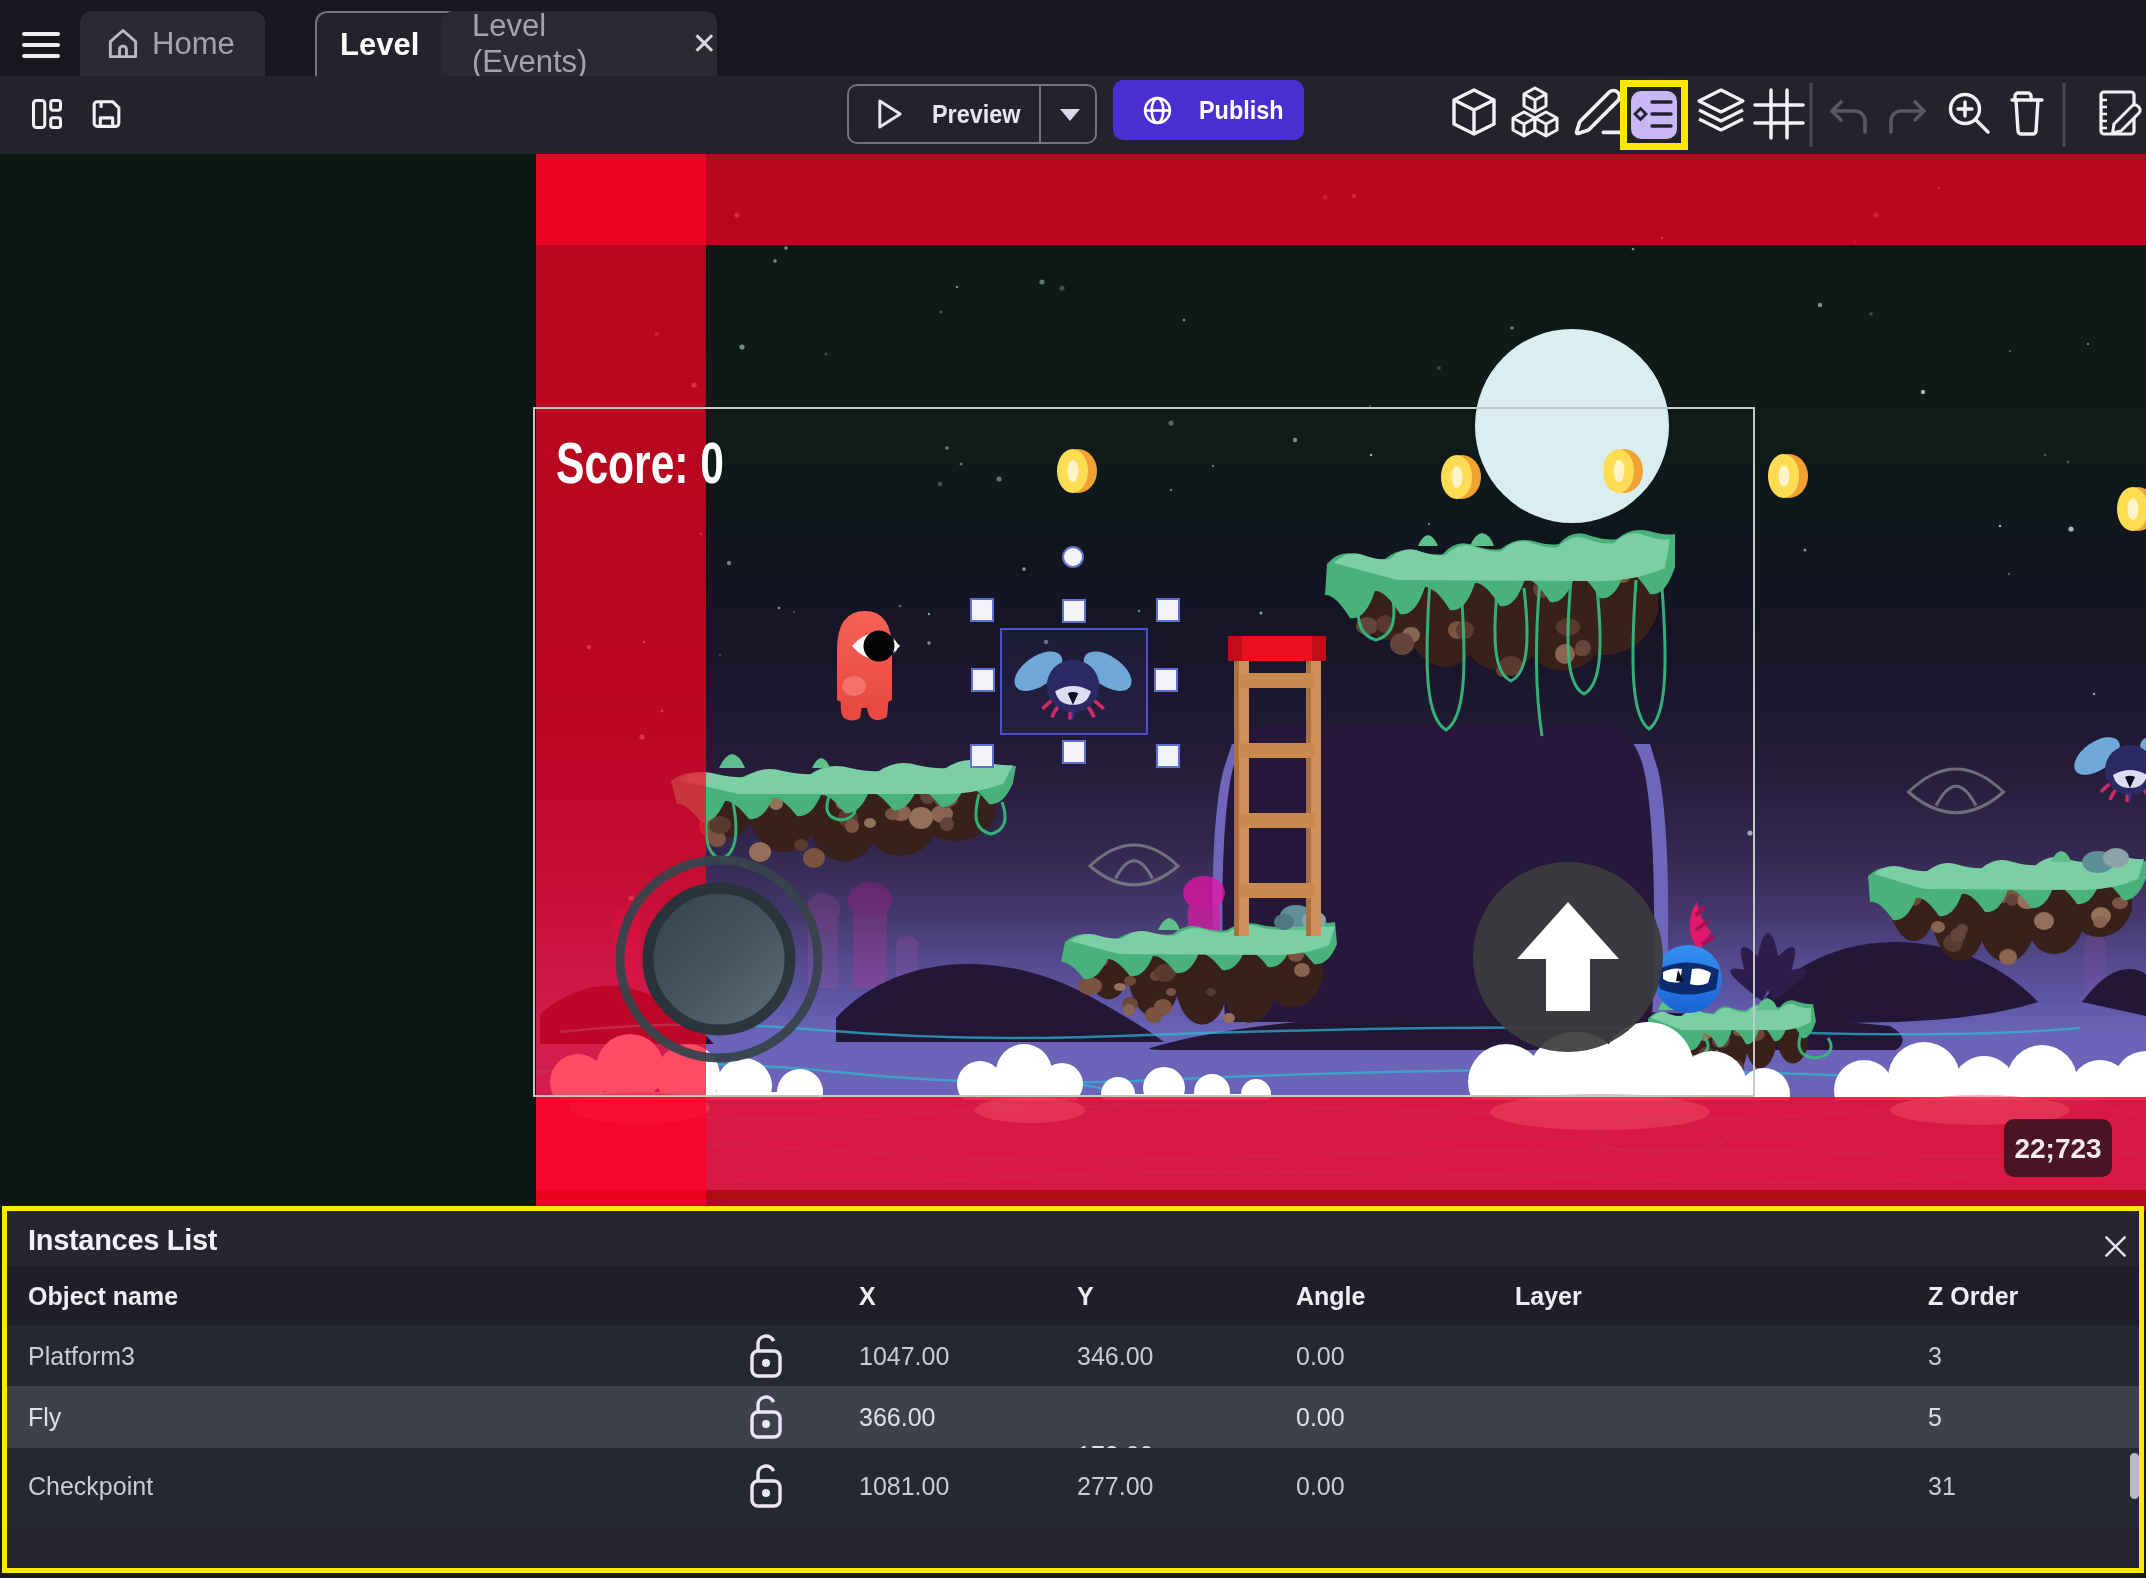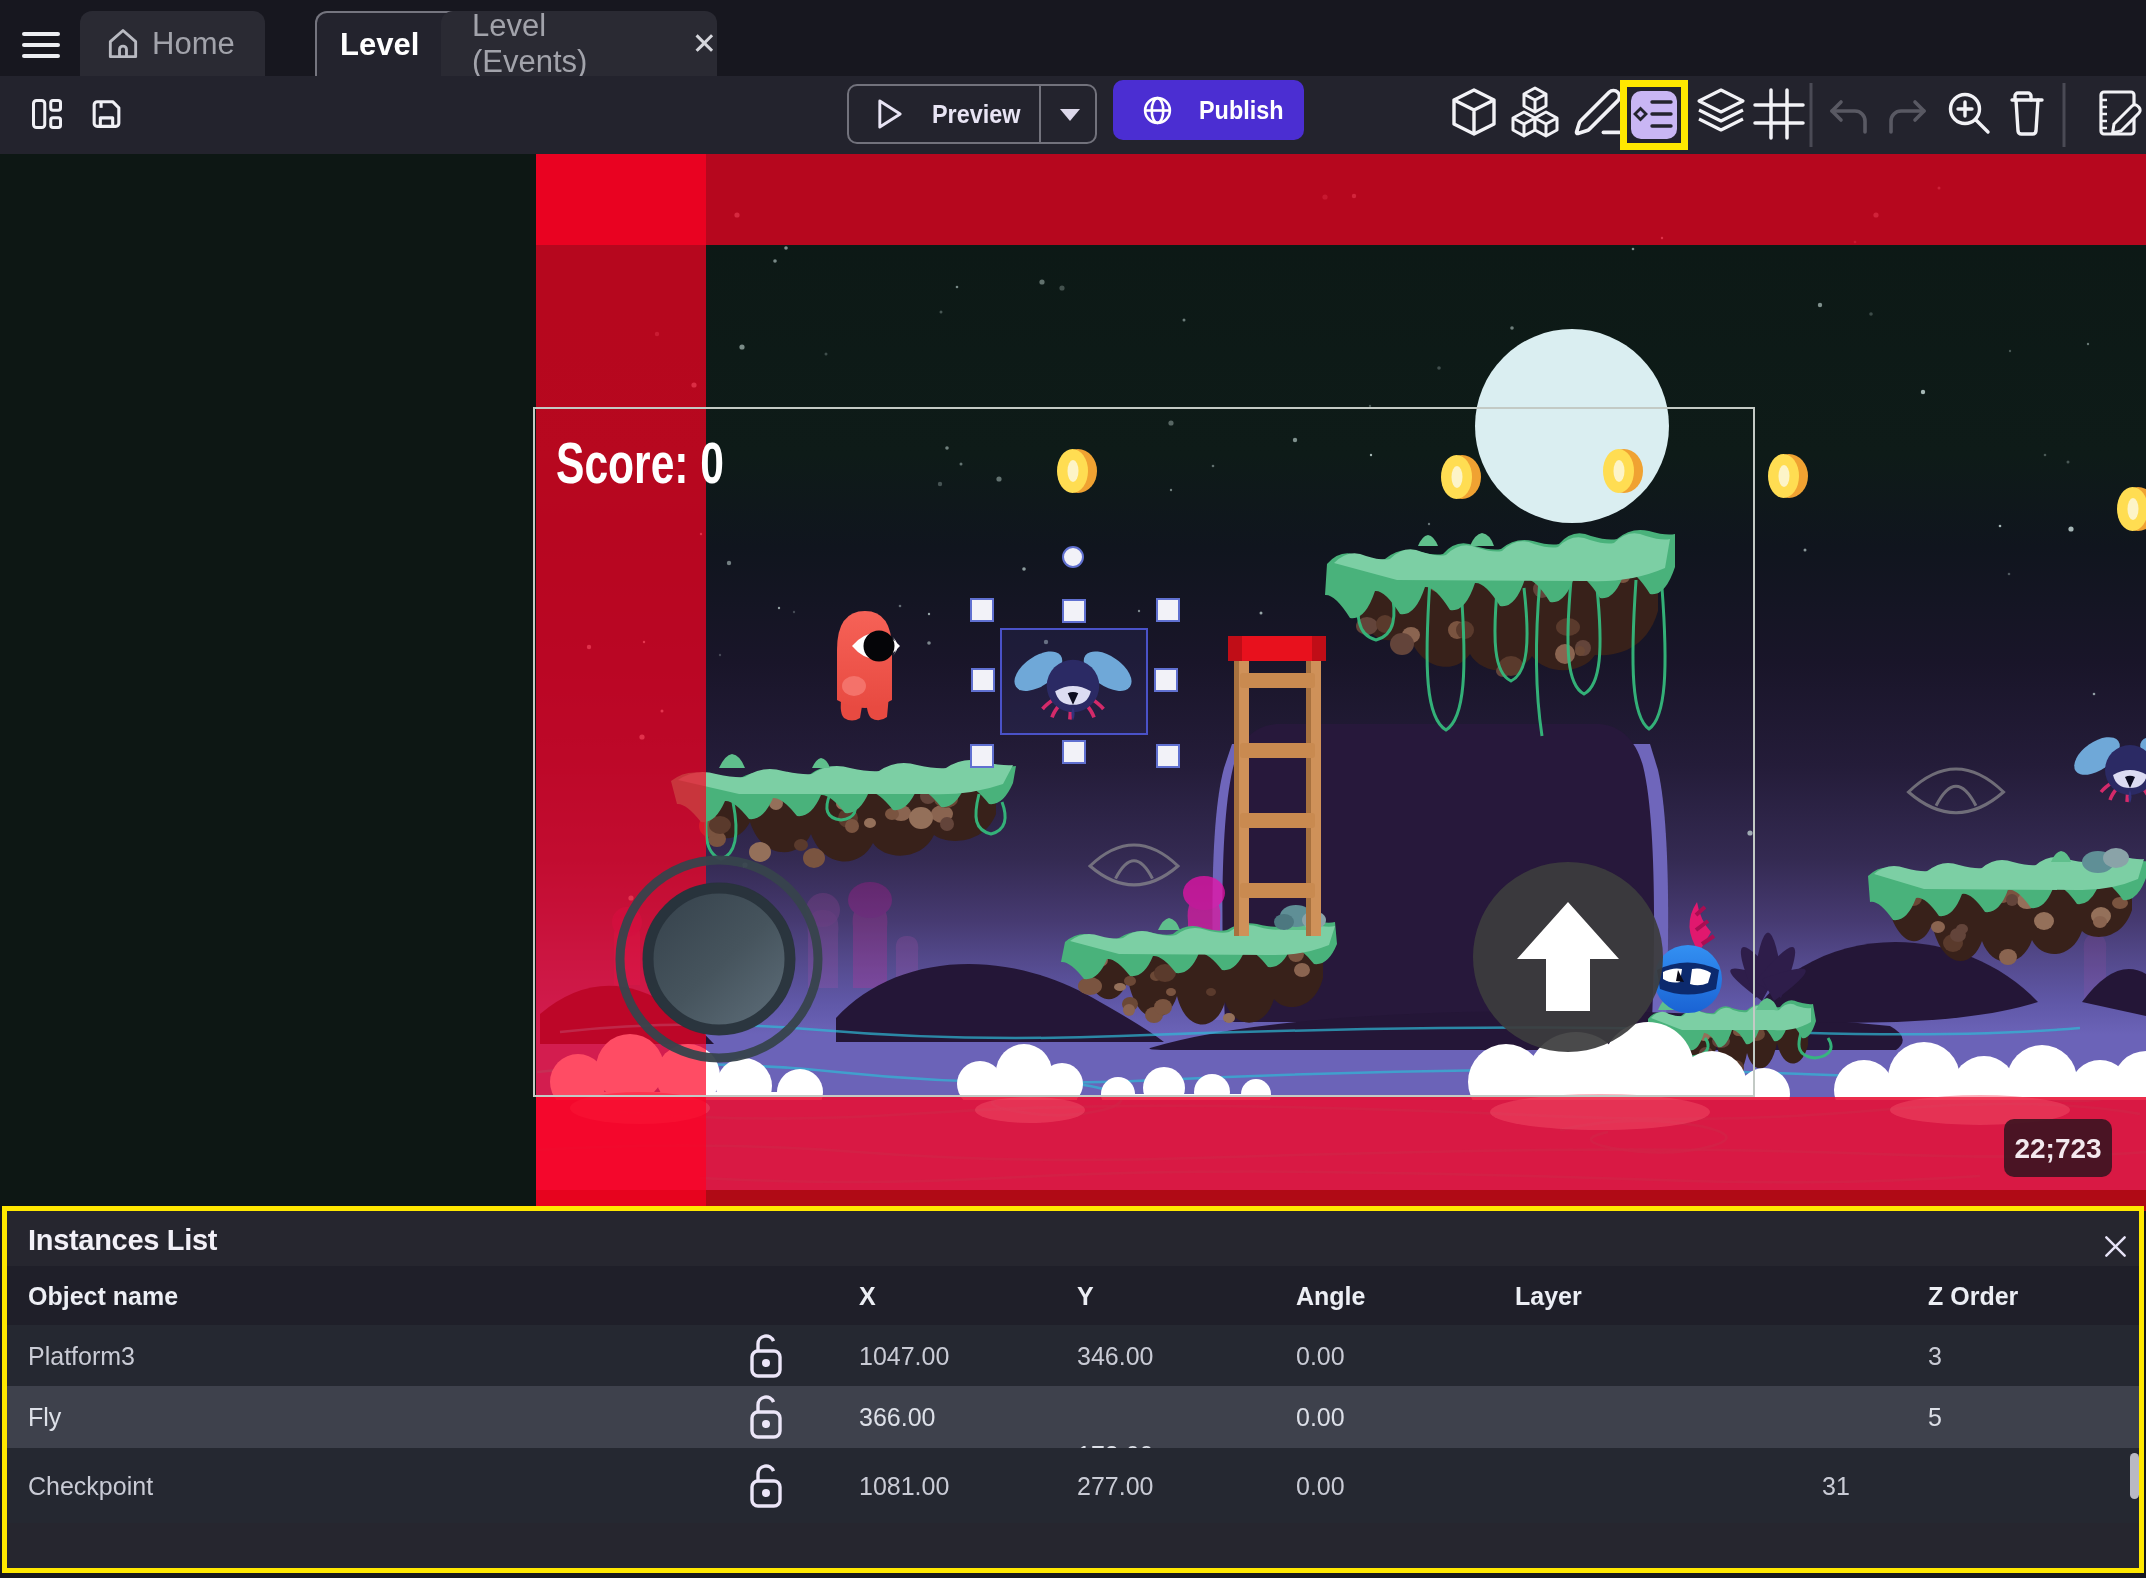--- a/index.html
+++ b/index.html
@@ -663,17 +663,17 @@
     <div class="prow" id="row3" style="top:237px;height:75px;background:#252831;">
       <span class="cell" style="left:21px;">Checkpoint</span>
       <svg class="abs" style="left:740px;top:50%;transform:translateY(-50%)" width="38" height="48" viewBox="0 0 38 48" fill="none" stroke="#ece6f8" stroke-width="3.4">
           <rect x="5" y="19" width="28" height="25" rx="6"></rect>
           <circle cx="19" cy="31" r="4" fill="#ece6f8" stroke="none"></circle>
           <path d="M11 19 V12 a8 8 0 0 1 15.5 -2.8"></path>
         </svg>
       <span class="cell" style="left:852px;">1081.00</span>
       <span class="cell" style="left:1070px;">277.00</span>
       <span class="cell" style="left:1289px;">0.00</span>
-      <span class="cell" style="left:1815px;">31</span>
+      <span class="cell" style="left:1921px;">31</span>
     </div>
     <div style="position:absolute;right:0px;top:242px;width:9px;height:46px;border-radius:5px;background:#b9b9c3;"></div>
   </div>
 </div>
 
 </body></html>

